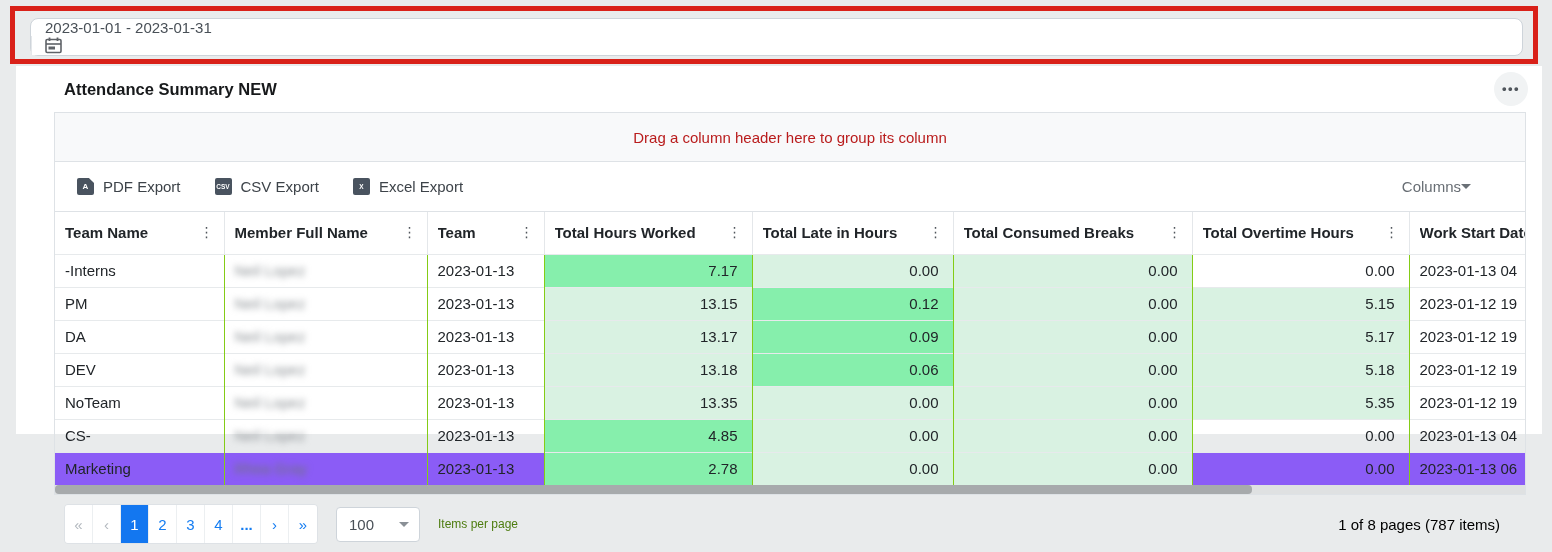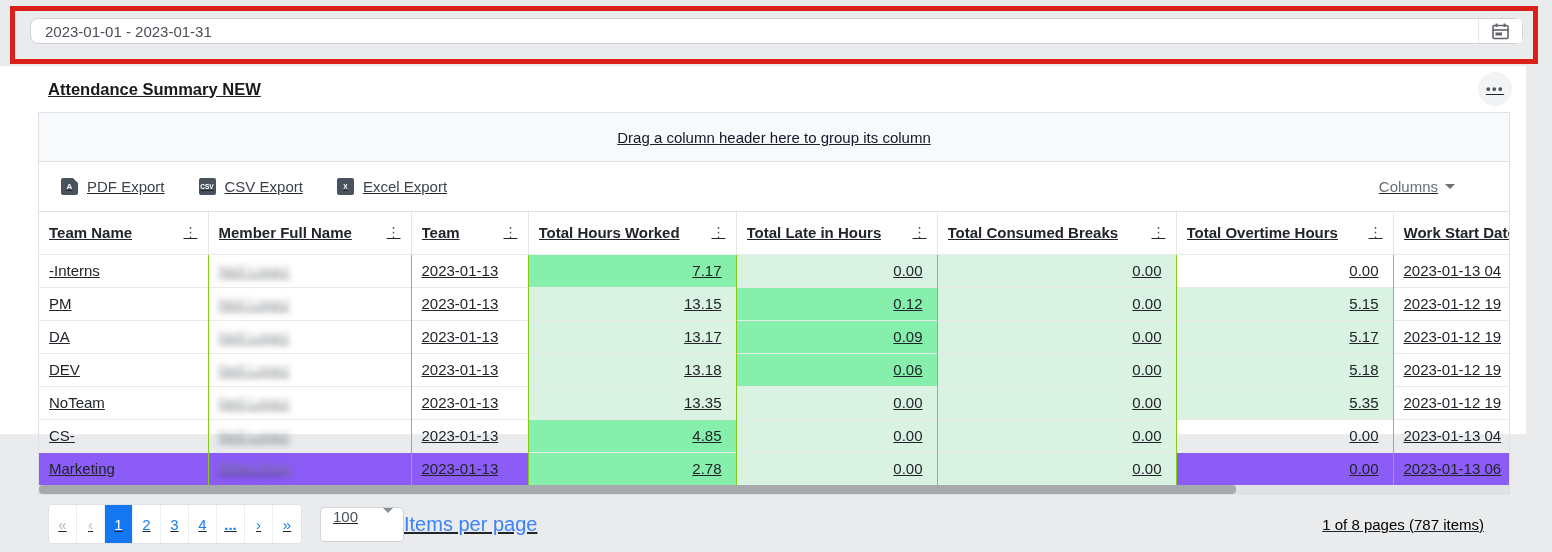--- a/index.html
+++ b/index.html
@@ -3,52 +3,52 @@
 <meta charset="utf-8">
 <style>
   * { margin:0; padding:0; box-sizing:border-box; }
   html,body { width:1552px; height:552px; overflow:hidden;
     font-family:"Liberation Sans","DejaVu Sans",sans-serif;
     background:#e9ebec; color:#212529; }
 
   
   .annotation-box { position:absolute; left:10px; top:6px; width:1528px; height:58px;
     border:5px solid #d92119; z-index:9; pointer-events:none; }
-  .date-group { position:absolute; left:30px; top:18px; width:1493px; height:26px;
+  .date-group { position:absolute; left:30px; top:18px; width:1493px; height:38px;
     background:#fff; border:1px solid #ced4da; border-radius:8px;
-    display:flex; align-items:stretch; z-index:3; }
+    display:flex; align-items:stretch; z-index:3;flex-direction:column; }
   .date-input { flex:1; border:none; outline:none; font-size:15px; color:#495057;
     padding:0 14px; background:transparent; font-family:inherit; }
   .cal-btn { width:44px; border-left:1px solid #e4e7ea; display:flex;
     align-items:center; justify-content:center; cursor:pointer; background:#fff;
     border-radius:0 4px 4px 0; border-top:none;border-right:none;border-bottom:none; }
 
   
-  .card { position:absolute; left:0; top:66px; width:1526px; height:368px; background:#fff;text-decoration:underline; }
+  .card { position:absolute; left:16px; top:66px; width:1526px; height:368px; background:#fff; }
   .card-head { height:46px; display:flex; align-items:center; padding:0 14px 0 48px; }
   .card-title { font-size:16.5px; font-weight:bold; color:#17191b; }
   .menu-btn { margin-left:auto; width:34px; height:34px; border-radius:50%;
     background:#f1f3f4; border:none; color:#50565c; font-size:13px; font-weight:bold;
     letter-spacing:1.5px; line-height:10px; cursor:pointer; }
 
   
   .grid { margin-left:38px; width:1472px; border:1px solid #dee2e6; }
   .group-panel { height:49px; background:#f8f9fa; border-bottom:1px solid #dee2e6;
     display:flex; align-items:center; justify-content:center;
-    color:#0f172a; font-size:15px; }
+    color:#b91c1c; font-size:15px; }
   .toolbar { height:50px; display:flex; align-items:center; gap:34px;
     padding:0 18px 0 22px; border-bottom:1px solid #dee2e6; }
   .export-btn { display:flex; align-items:center; gap:9px; background:none; border:none;
     font-size:15px; color:#3d4349; cursor:pointer; font-family:inherit; }
   .mini-ic { width:17px; height:17px; background:#49535f; border-radius:2px; color:#fff;
     font-size:6.5px; font-weight:bold; display:flex; align-items:center; justify-content:center;
     letter-spacing:0; }
   .mini-ic.pdf { clip-path:polygon(0 0,70% 0,100% 30%,100% 100%,0 100%); font-size:8px; }
   .columns-btn { margin-left:auto; background:none; border:none; font-size:15px;
-    color:#686e74; cursor:pointer; display:flex; align-items:center; gap:7px;
+    color:#686e74; cursor:pointer; display:flex; align-items:center; 
     font-family:inherit; margin-right:36px; }
   .caret-down { width:0; height:0; border-left:5px solid transparent;
     border-right:5px solid transparent; border-top:5px solid #6a7076; display:inline-block; }
 
   .tbl-clip { width:1470px; overflow:hidden; }
   table { table-layout:fixed; width:1554px; border-collapse:collapse; font-size:15px; }
   th { height:42px; font-weight:bold; color:#212529; border-right:1px solid #e4e7ea;
        padding:0 6px 0 10px; }
   .th-inner { display:flex; align-items:center; }
   .th-label { overflow:hidden; white-space:nowrap; }
@@ -71,24 +71,24 @@
   
   .pager-row { display:flex; align-items:center; margin:9px 42px 0 48px; height:40px; }
   .pagination { display:flex; border:1px solid #dee2e6; border-radius:4px; overflow:hidden; }
   .page-btn { min-width:28px; height:38px; background:#fff; border:none; font-size:15px;
     color:#157df2; cursor:pointer; border-right:1px solid #eceff1; padding:0 6px;
     font-family:inherit; }
   .page-btn:last-child { border-right:none; }
   .page-btn.disabled { color:#b3b9bf; cursor:default; }
   .page-btn.active { background:#1377f0; color:#fff; }
   .page-size { margin-left:18px; width:84px; height:35px; border:1px solid #ced4da;
-    border-radius:4px; display:flex; padding:0 10px 0 12px;
+    border-radius:4px; display:flex; align-items:center; padding:0 10px 0 12px;
     font-size:15px; color:#495057; cursor:pointer; background:#fff; }
   .page-size .caret-down { margin-left:auto; border-top-color:#8a9096; }
-  .pager-label { font-size:20px; color:#3b82f6; }
+  .pager-label { margin-left:18px; font-size:12px; color:#4d7c0f; }
   .pager-info { margin-left:auto; font-size:15px; color:#000000; }
 </style>
 </head>
 <body>
 
 <div class="annotation-box"></div>
 
 <div class="date-group">
   <input class="date-input" value="2023-01-01 - 2023-01-31" style="">
   <button class="cal-btn">

